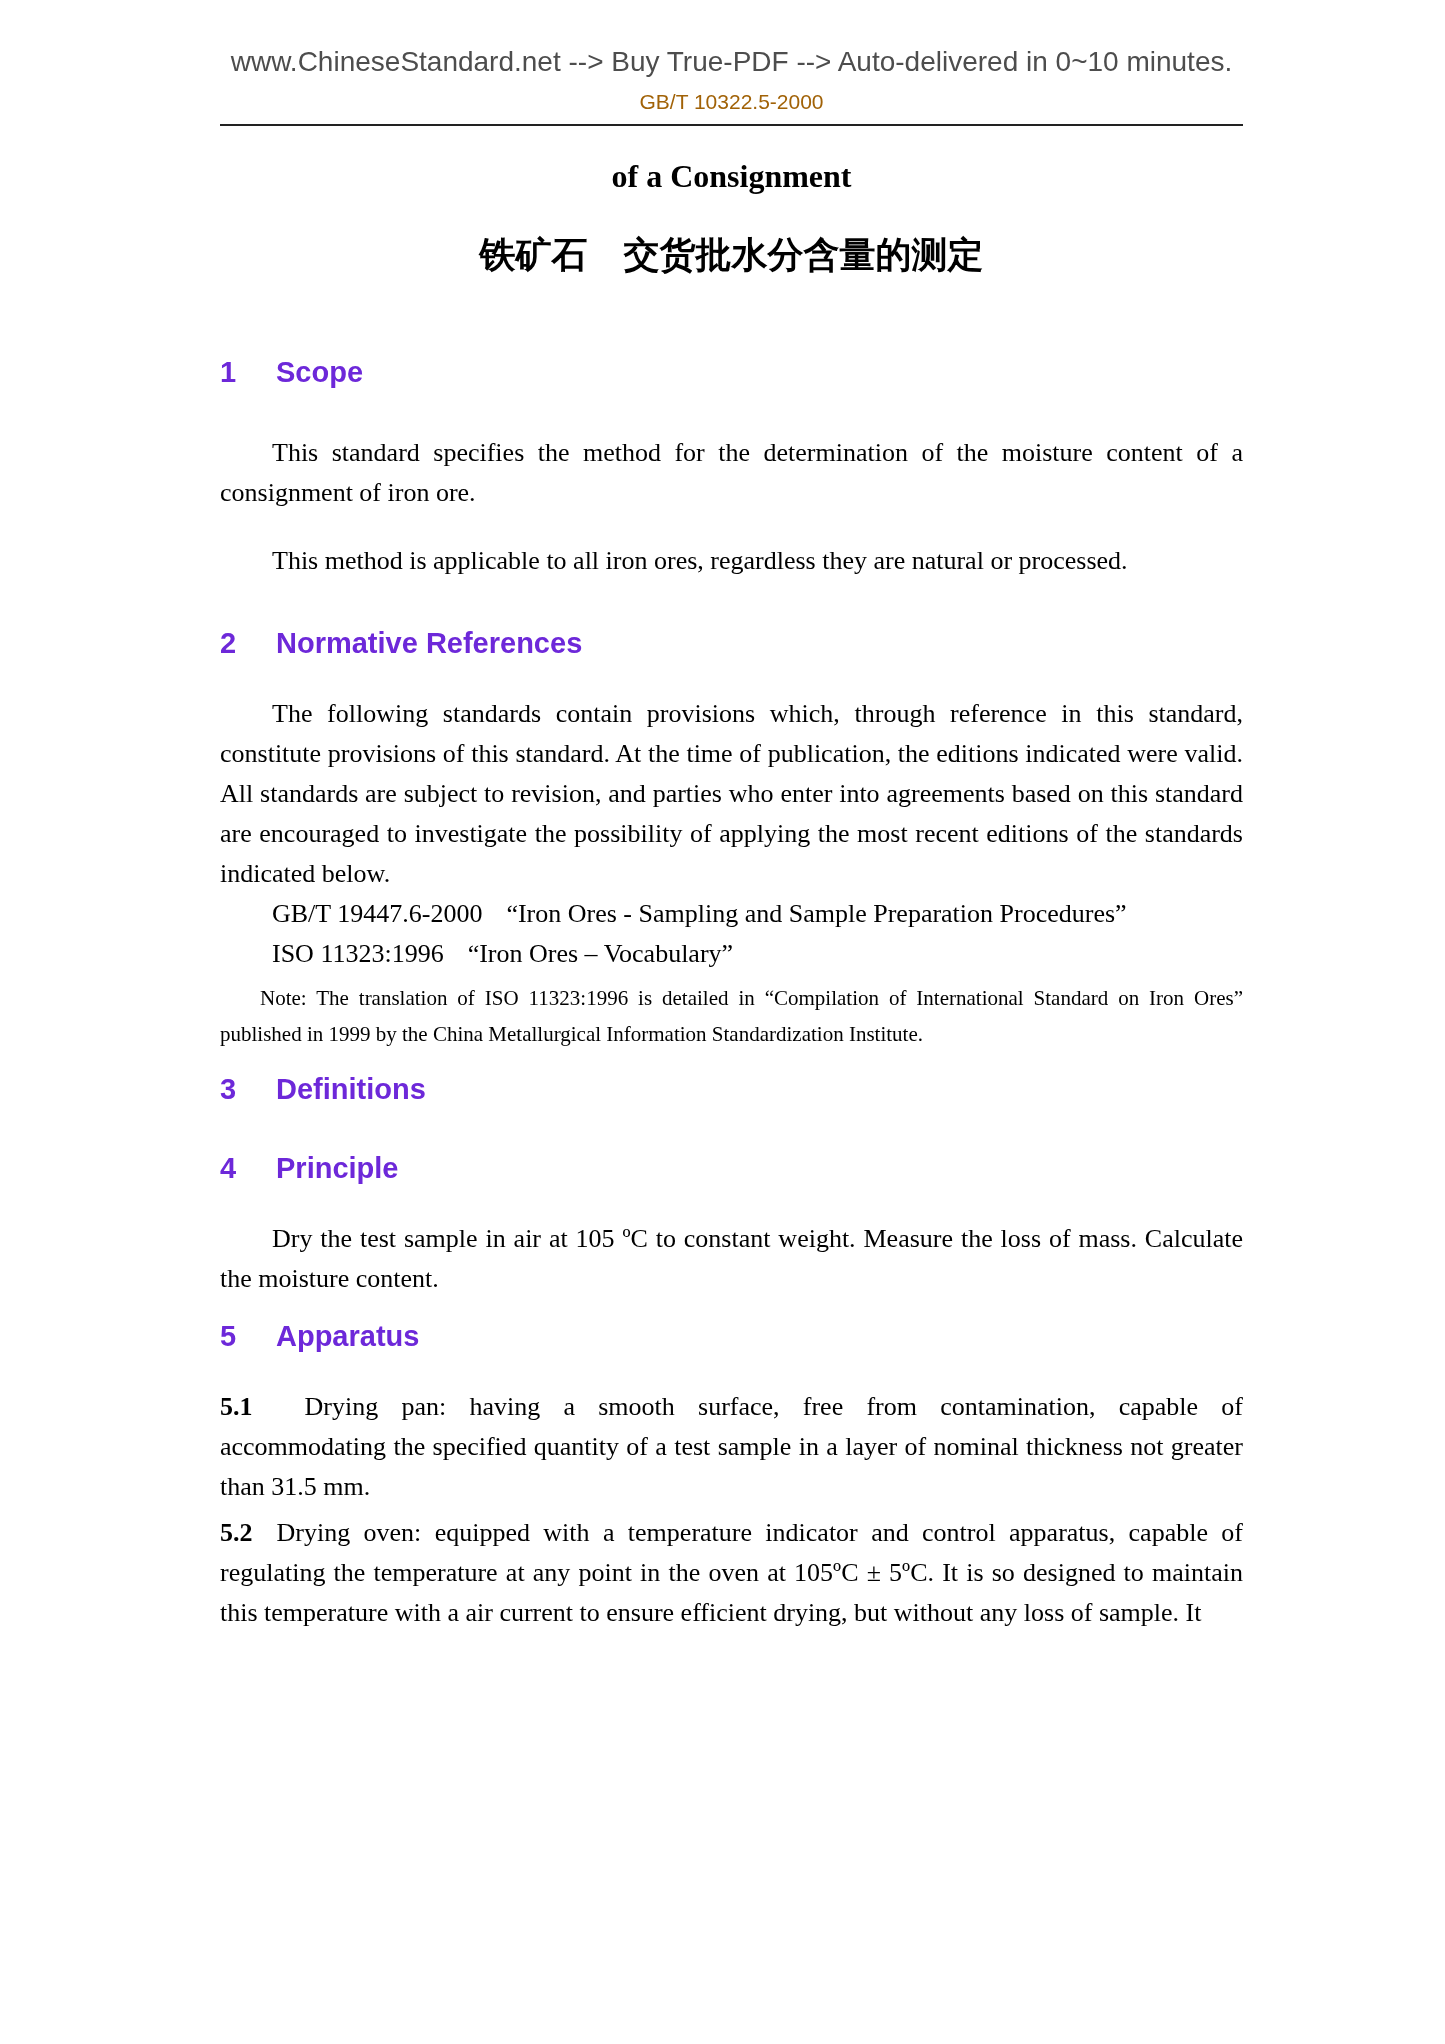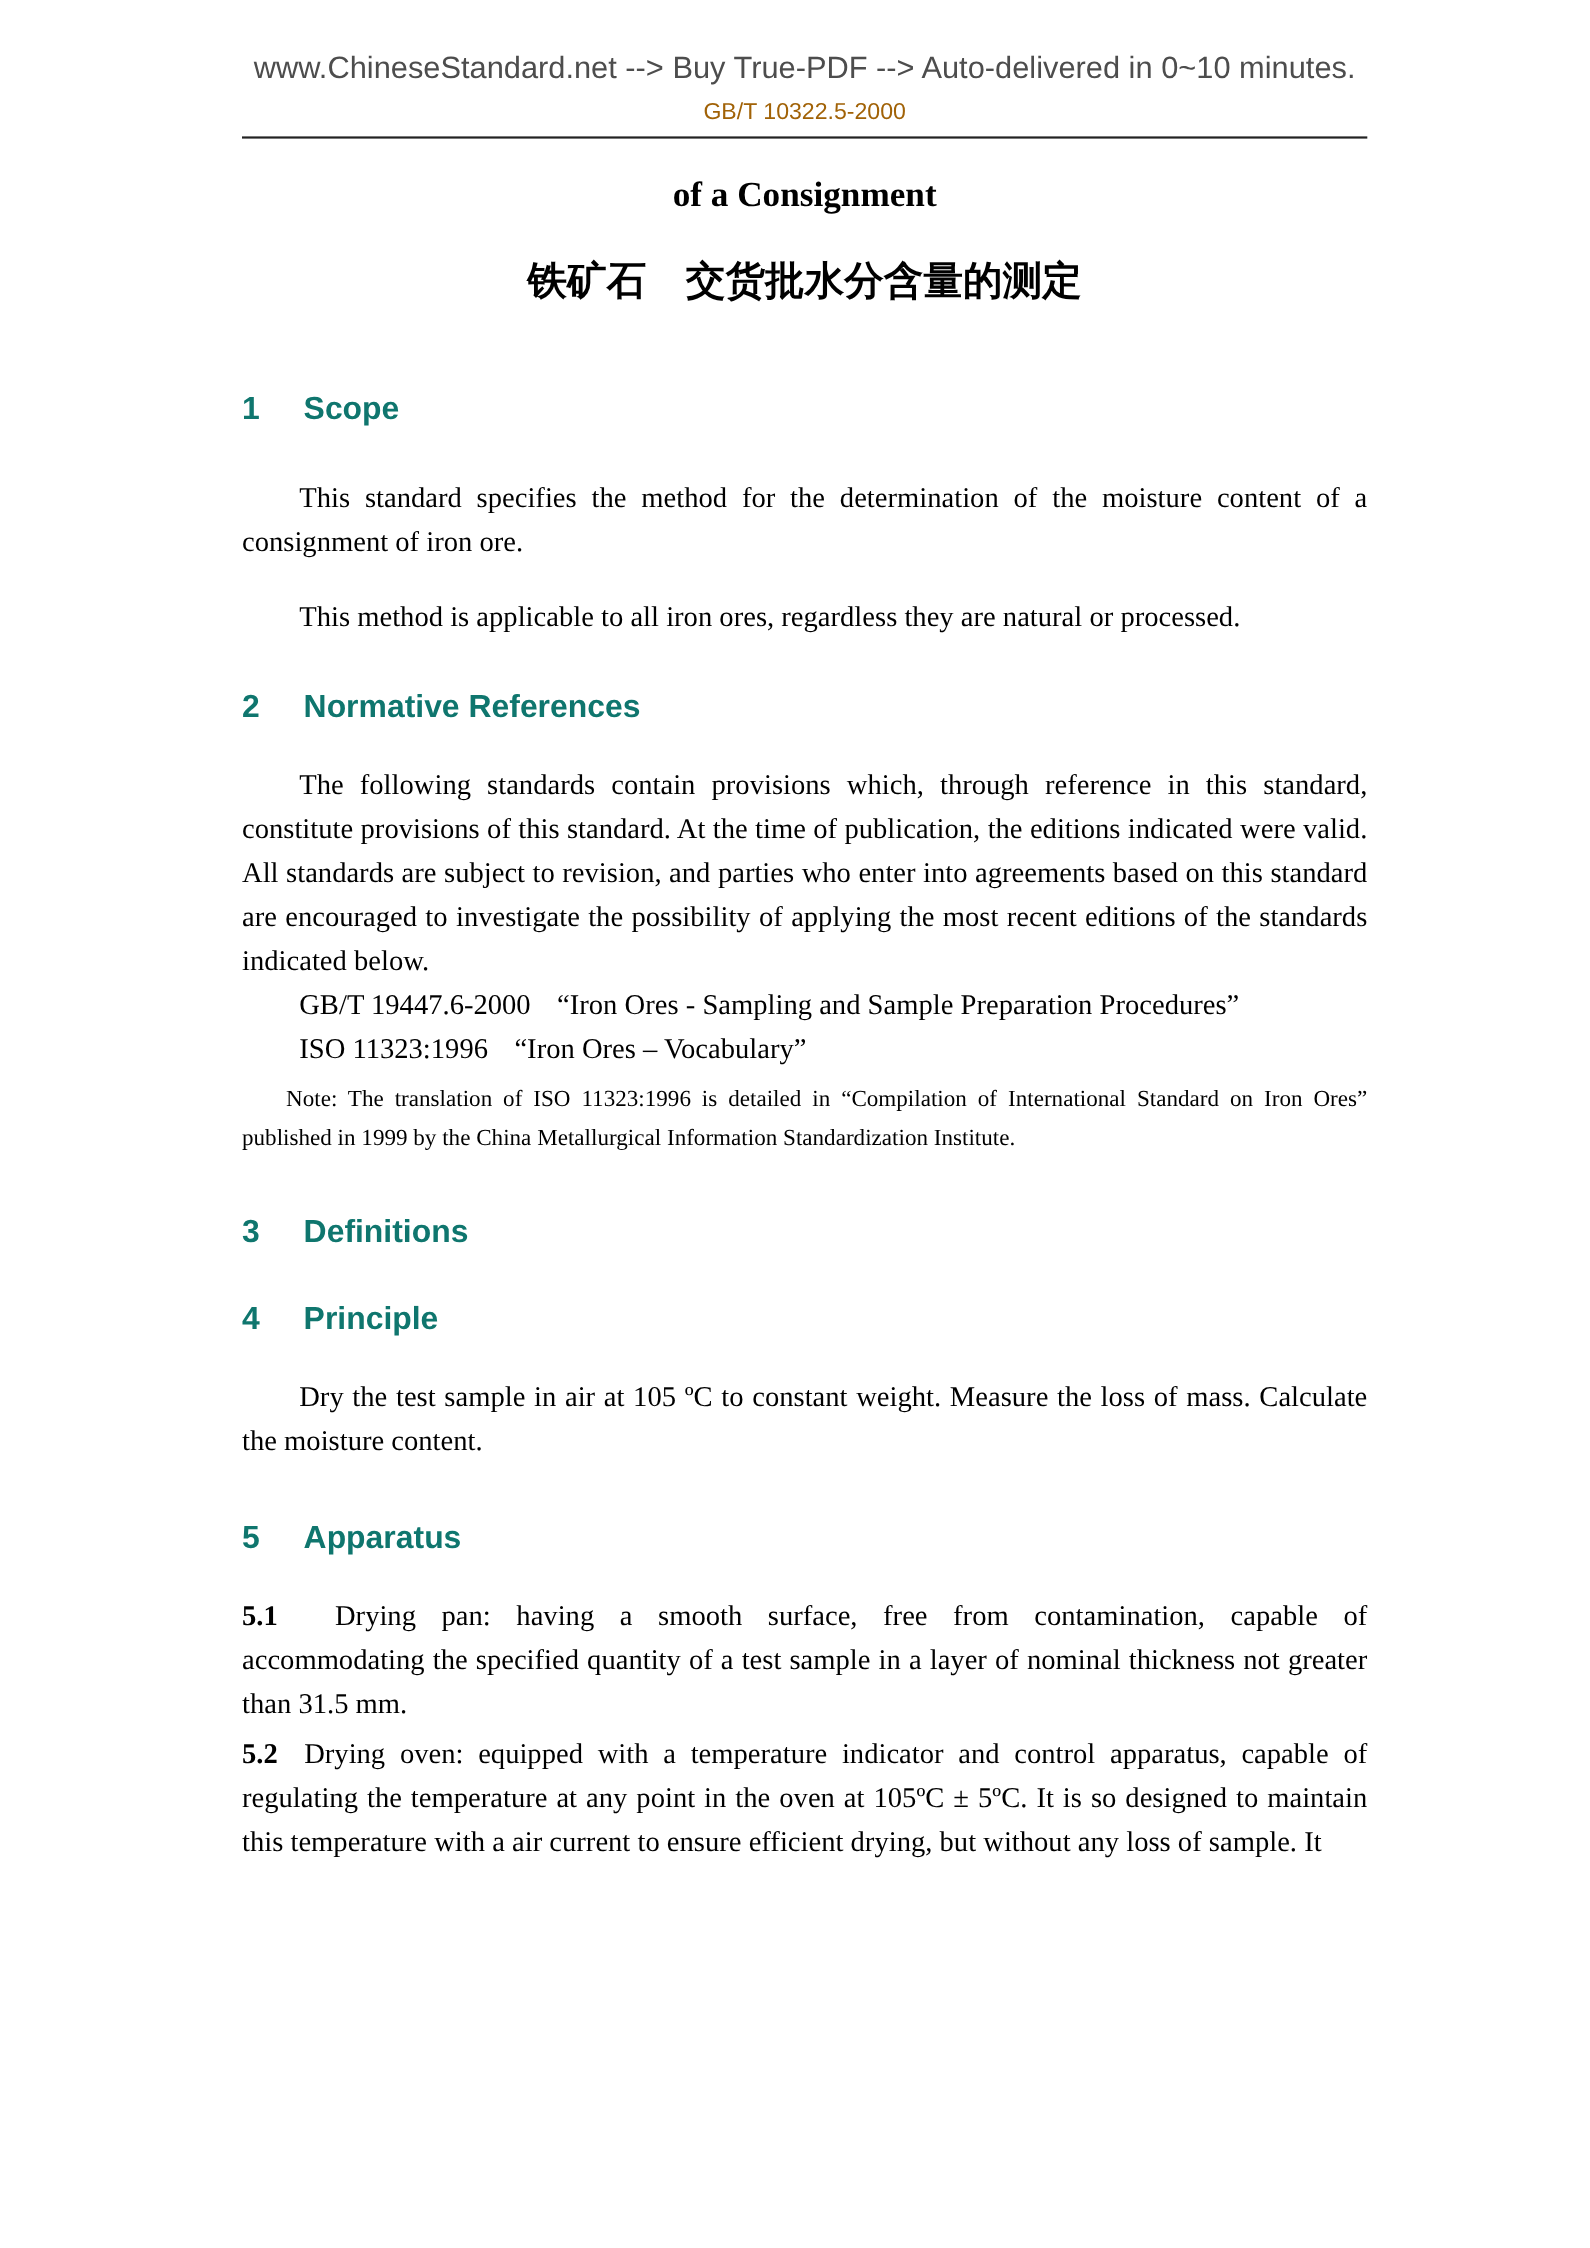--- a/index.html
+++ b/index.html
@@ -29,35 +29,35 @@
     margin-top: 12px;
   }
   .rule { height: 0; border-bottom: 2px solid #222; margin-top: 10px; }
   .title { font-size: 32px; font-weight: 700; text-align: center; margin: 0; }
   .m-t1 { margin-top: 56px; }
   .m-t2 { margin-top: 32px; }
   .title-cn {
     font-family: "Liberation Sans", "DejaVu Sans", sans-serif;
     font-size: 36px; font-weight: 700; text-align: center; margin-top: 36px;
   }
-  .sec { font-family: "Liberation Sans", sans-serif; font-size: 29px; font-weight: 700; color: #0f766e; }
+  .sec { font-family: "Liberation Sans", sans-serif; font-size: 29px; font-weight: 700; color: #6d28d9; }
   .secnum { display: inline-block; min-width: 56px; }
   p { margin: 0; }
   .body { font-size: 26px; line-height: 40px; }
   .ind  { text-indent: 52px; }
   .just { text-align: justify; }
   .note { font-size: 21px; line-height: 36px; text-indent: 40px; text-align: justify; margin-top: 6px; }
   .ref  { padding-left: 52px; }
   .refcode { margin-right: 24px; }
   .clabel { font-weight: 700; }
   .gap-lg { margin-right: 52px; }
   .gap-sm { margin-right: 24px; }
   .m-sec1 { margin-top: 76px; }
   .m-sec  { margin-top: 46px; }
-  .m-sec-md { margin-top: 52px; }
+  .m-sec-md { margin-top: 21px; }
   .m-p   { margin-top: 34px; }
   .m-p1  { margin-top: 44px; }
   .m-p2  { margin-top: 28px; }
   .m-51  { margin-top: 34px; }
   .m-52  { margin-top: 6px; }
   .footer { position: absolute; left: 220px; right: 202px; top: 1930px; }
   .footer-rule { border-top: 1px solid #999; }
   .footer-row { display: flex; justify-content: space-between; align-items: baseline; margin-top: 26px; flex-direction: column; }
   .footer-link {
     font-family: "Liberation Sans", sans-serif;

